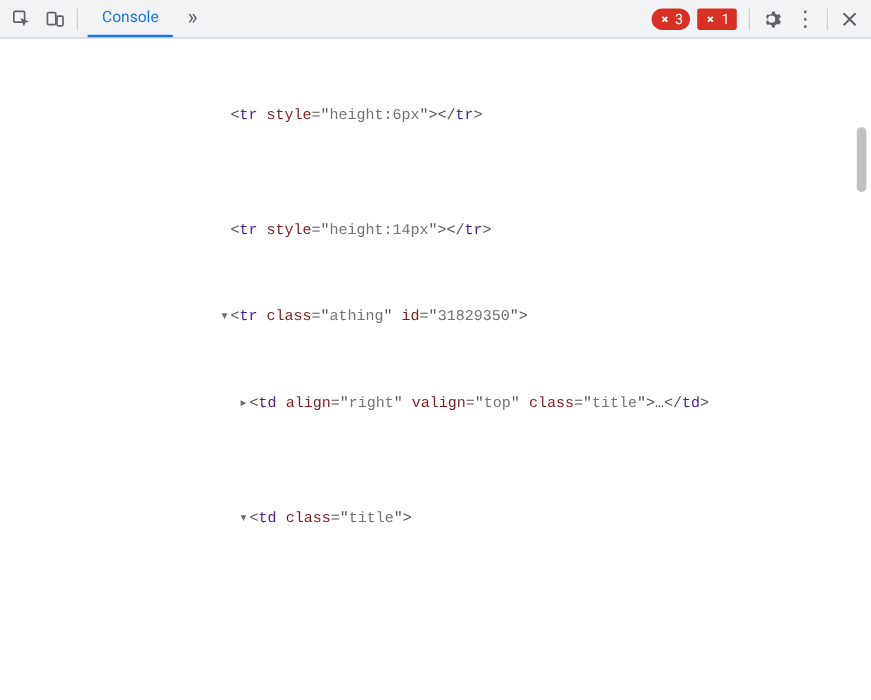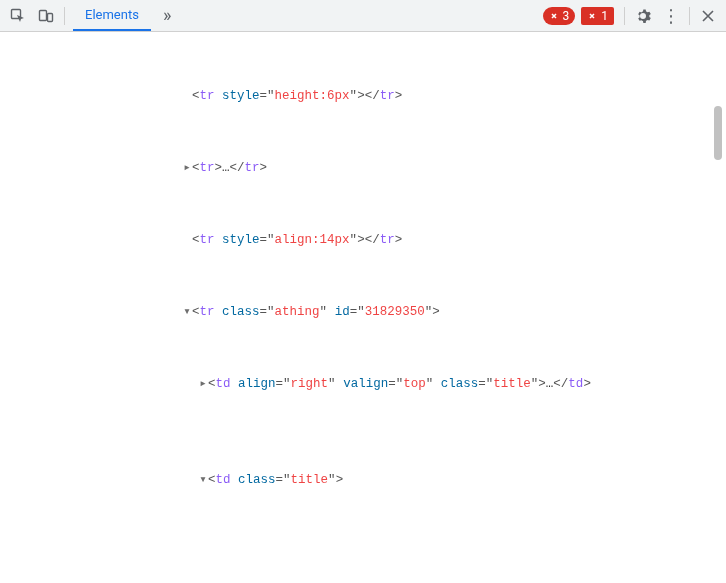--- a/index.html
+++ b/index.html
@@ -66,23 +66,23 @@
   .twisty {
     display: inline-block;
     width: 10px;
     color: #6e6e6e;
     cursor: pointer;
     user-select: none;
     text-align: center;
     margin-right: 0px;
   }
   .p  { color: #555; }        
-  .tg { color: #8b5cf6; margin-top: 16px; }     
-  .at { color: #0369a1; }     
-  .vl { color: #ef4444; }
+  .tg { color: #4c1d95; margin-top: 16px; }     
+  .at { color: #7f1d1d; }     
+  .vl { color: #737373; }
   .ell { color: #303030; }
   .scrollbar {
     position: absolute; right: 2px; top: 2px; width: 12px; height: calc(100% - 4px);
     background: transparent;
   }
   .scrollbar .thumb {
     position: absolute; left: 2px; width: 8px;
     background: #c1c1c1; border-radius: 4px;
   }
   svg { display: block; }
@@ -98,21 +98,21 @@
     </svg>
   </div>
   <div class="icon-btn">
     <svg width="16" height="16" viewBox="0 0 16 16" fill="none" stroke="#5f6368" stroke-width="1.4">
       <rect x="1.5" y="2.5" width="7" height="10" rx="1"></rect>
       <rect x="9.5" y="5.5" width="5" height="8" rx="1"></rect>
     </svg>
   </div>
   <div class="sep"></div>
   <div class="tabs">
-    <div class="tab active">Elements</div>
+    <div class="tab active">Console</div>
     <div class="tab" style="font-size:18px;color:#5f6368;">»</div>
   </div>
   <div class="spacer"></div>
   <div class="badge red-circ">
     <svg width="10" height="10" viewBox="0 0 10 10">
         <circle cx="5" cy="5" r="5" fill="#fff" opacity="0"></circle>
         <path d="M3 3 L7 7 M7 3 L3 7" stroke="#fff" stroke-width="1.5"></path>
       </svg>
     <span>3</span>
   </div>
@@ -135,23 +135,22 @@
         <path d="M2 2 L12 12 M12 2 L2 12"></path>
       </svg>
   </div>
 </div>
 
 <div class="content-wrap">
 <div class="tree">
 
 <div class="line"><span class="indent" style="width:168px;"></span><span class="twisty"> </span><span class="p">&lt;</span><span class="tg">tr</span> <span class="at">style</span><span class="p">=</span><span class="p">"</span><span class="vl">height:6px</span><span class="p">"</span><span class="p">&gt;&lt;/</span><span class="tg">tr</span><span class="p">&gt;</span></div>
 
-<div class="line"><span class="indent" style="width:168px;"></span><span class="twisty">▸</span><span class="p">&lt;</span><span class="tg">tr</span><span class="p">&gt;</span><span class="ell">…</span><span class="p">&lt;/</span><span class="tg">tr</span><span class="p">&gt;</span></div>
 
-<div class="line"><span class="indent" style="width:168px;"></span><span class="twisty"> </span><span class="p">&lt;</span><span class="tg">tr</span> <span class="at">style</span><span class="p">=</span><span class="p">"</span><span class="vl">align:14px</span><span class="p">"</span><span class="p">&gt;&lt;/</span><span class="tg">tr</span><span class="p">&gt;</span></div>
+<div class="line"><span class="indent" style="width:168px;"></span><span class="twisty"> </span><span class="p">&lt;</span><span class="tg">tr</span> <span class="at">style</span><span class="p">=</span><span class="p">"</span><span class="vl">height:14px</span><span class="p">"</span><span class="p">&gt;&lt;/</span><span class="tg">tr</span><span class="p">&gt;</span></div>
 
 <div class="line"><span class="indent" style="width:168px;"></span><span class="twisty">▾</span><span class="p">&lt;</span><span class="tg">tr</span> <span class="at">class</span><span class="p">=</span><span class="p">"</span><span class="vl">athing</span><span class="p">"</span> <span class="at">id</span><span class="p">=</span><span class="p">"</span><span class="vl">31829350</span><span class="p">"</span><span class="p">&gt;</span></div>
 
 <div class="line"><span class="indent" style="width:184px;"></span><span class="twisty">▸</span><span class="p">&lt;</span><span class="tg">td</span> <span class="at">align</span><span class="p">=</span><span class="p">"</span><span class="vl">right</span><span class="p">"</span> <span class="at">valign</span><span class="p">=</span><span class="p">"</span><span class="vl">top</span><span class="p">"</span> <span class="at">class</span><span class="p">=</span><span class="p">"</span><span class="vl">title</span><span class="p">"</span><span class="p">&gt;</span><span class="ell">…</span><span class="p">&lt;/</span><span class="tg">td</span><span class="p">&gt;</span></div>
 
 
 <div class="line"><span class="indent" style="width:184px;"></span><span class="twisty">▾</span><span class="p">&lt;</span><span class="tg">td</span> <span class="at">class</span><span class="p">=</span><span class="p">"</span><span class="vl">title</span><span class="p">"</span><span class="p">&gt;</span></div>
 
 
 

